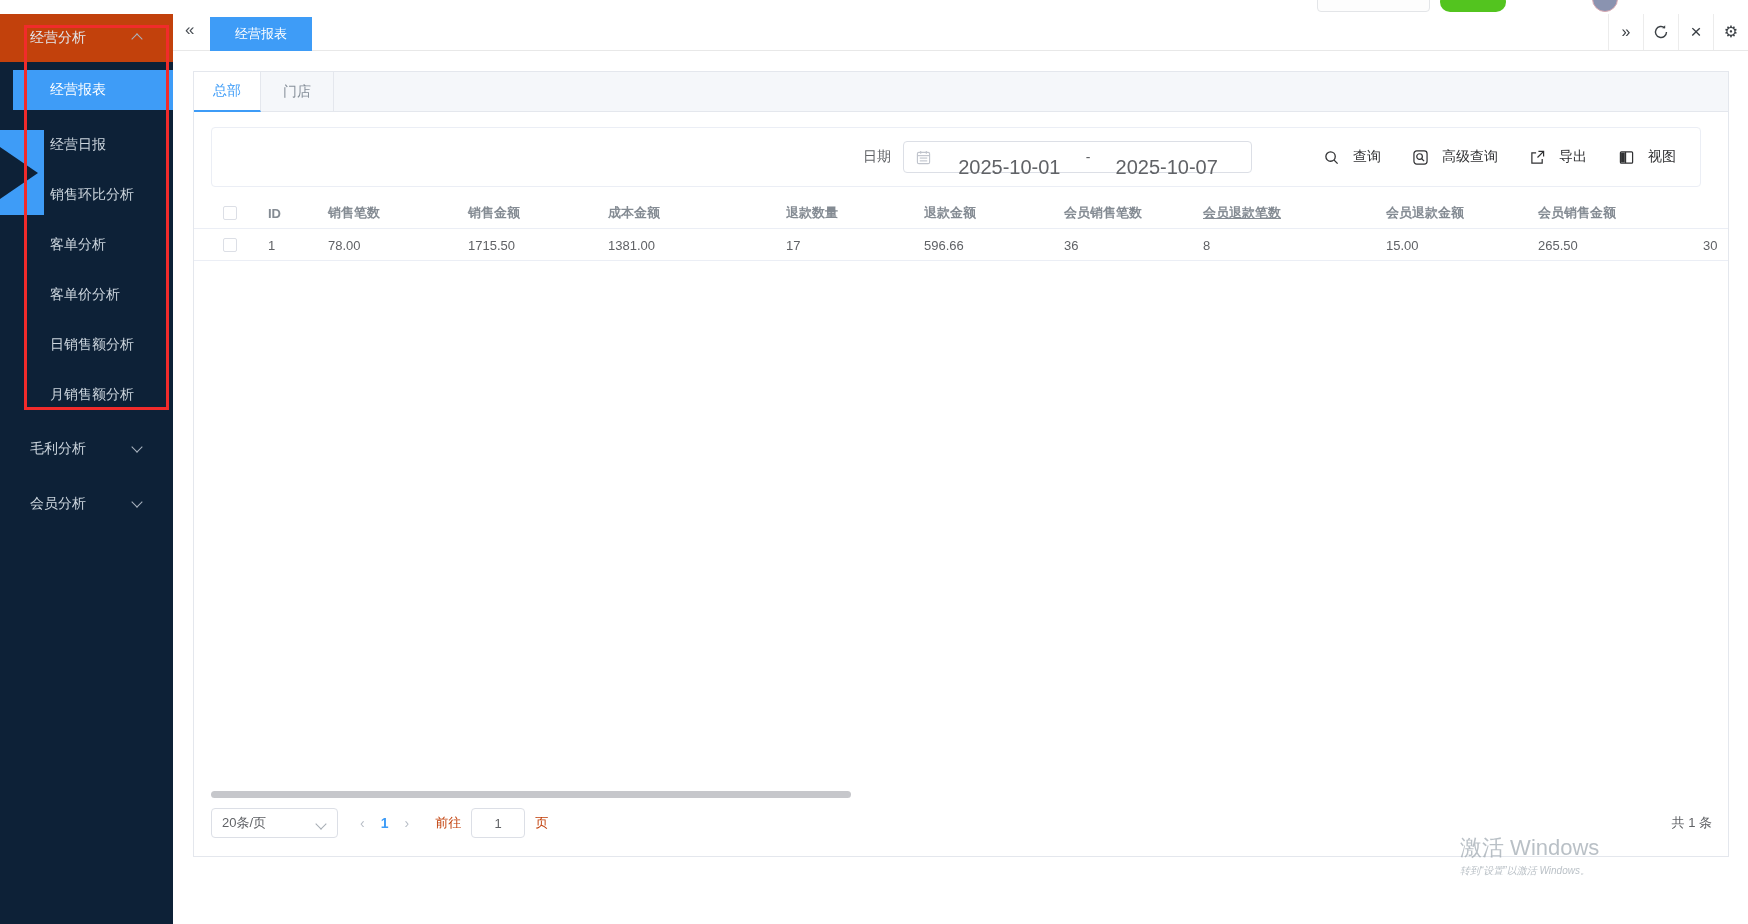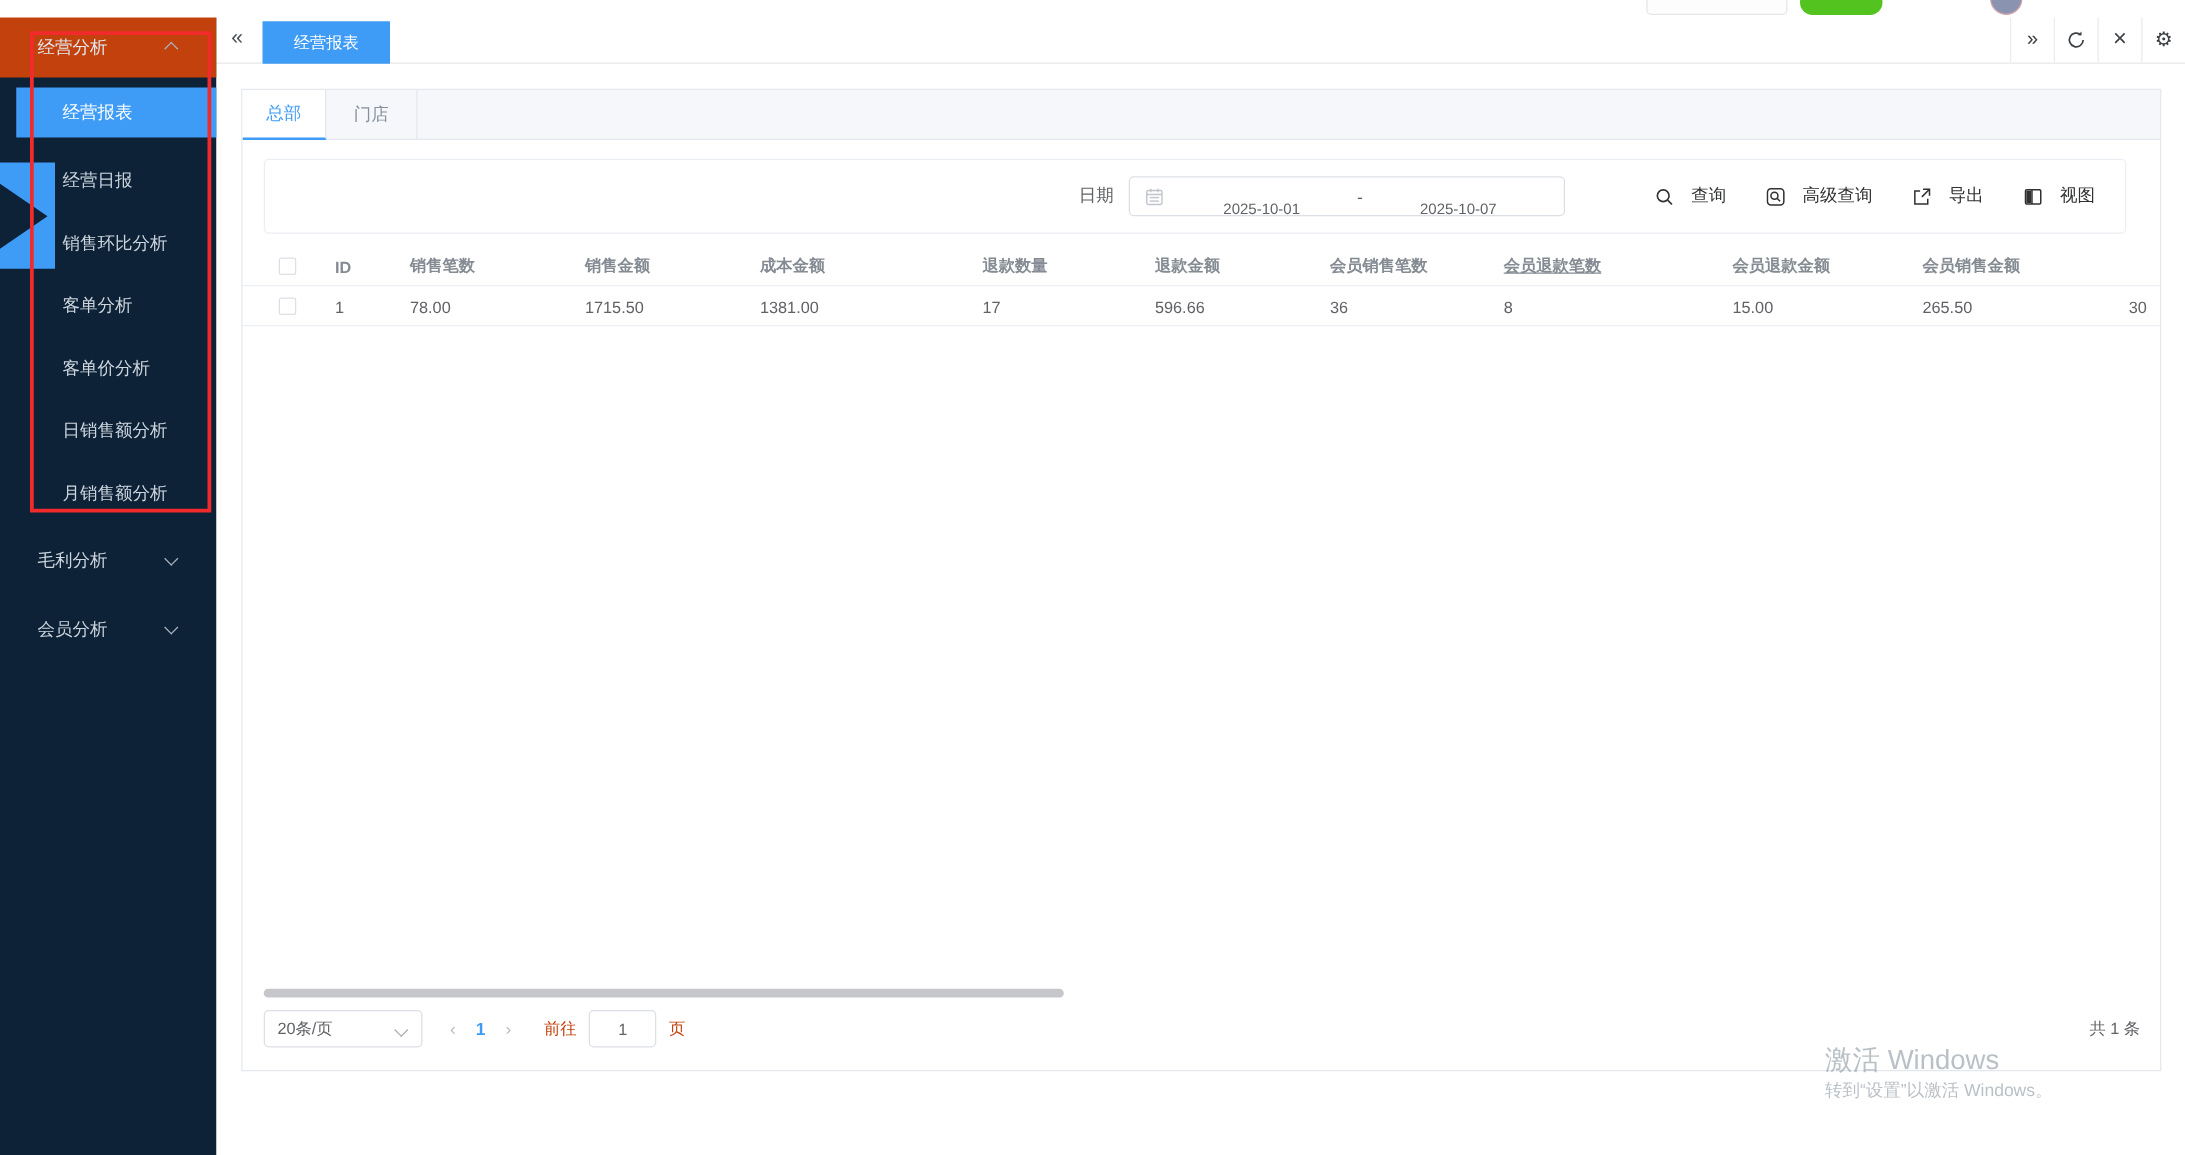--- a/index.html
+++ b/index.html
@@ -51,21 +51,21 @@
   .tab-cell { height:40px; display:flex; align-items:center; justify-content:center; font-size:14px;
     color:#87909a; border-right:1px solid #e4e7ed; cursor:pointer; }
   .tab-cell.active { background:#fff; color:#3e9cf7; border-bottom:2px solid #3e9cf7; }
 
   .filter-panel { position:absolute; left:17px; top:55px; width:1490px; height:60px;
     border:1px solid #ebeef5; border-radius:4px; }
   .filter-inner { position:absolute; right:24px; top:0; height:58px; display:flex; align-items:center; }
   .flabel { font-size:14px; color:#606266; margin-right:12px; }
   .date-input { width:349px; height:32px; border:1px solid #dcdfe6; border-radius:4px;
     display:flex; align-items:center; padding:0 12px; background:#fff; cursor:pointer; }
-  .date-input .dt { flex:1; text-align:center; font-size:12px; color:#606266;margin-top:20px; }
+  .date-input .dt { flex:1; text-align:center; font-size:20px; color:#606266;margin-top:20px; }
   .date-input .sep { font-size:14px; color:#606266; padding:0 4px; }
   .fbtns { display:flex; align-items:center; margin-left:40px; }
   .fbtn { display:flex; align-items:center; font-size:14px; color:#303133; margin-left:32px; cursor:pointer; }
   .fbtn svg { margin-right:7px; }
 
   .t-row { position:absolute; left:0; width:1536px; height:32px; border-bottom:1px solid #ebeef5; }
   .t-cell { position:absolute; top:0; height:32px; display:flex; align-items:center; font-size:13px; white-space:nowrap; }
   .t-head .t-cell { color:#848b93; font-weight:bold; }
   .t-body .t-cell { color:#606266; }
   .cbx { position:absolute; top:9px; width:14px; height:14px; border:1px solid #dcdfe6; border-radius:2px;
@@ -79,21 +79,21 @@
     align-items:center; font-size:13px; color:#606266; padding:0 10px; position:relative; cursor:pointer; }
   .psize .chev { position:absolute; right:12px; top:11px; border-color:#a7adb5; transform:rotate(-45deg); }
   .arrow { font-size:14px; color:#b7bdc6; margin:0 6px; cursor:pointer; }
   .pnum { font-size:14px; color:#3e9cf7; font-weight:bold; margin:0 10px; cursor:pointer; }
   .goto { font-size:13px; color:#c2410c; margin-left:20px; }
   .ginput { width:54px; height:30px; border:1px solid #dcdfe6; border-radius:4px; margin:0 10px;
     text-align:center; font-size:13px; color:#606266; font-family:inherit; }
   .total { position:absolute; right:16px; top:742px; font-size:13px; color:#606266; }
 
   .wm1 { position:absolute; left:1460px; top:833px; font-size:22px; color:rgba(148,158,168,.65); z-index:30; }
-  .wm2 { position:absolute; left:1460px; top:864px; font-size:14px; color:rgba(148,158,168,.65); z-index:30; }
+  .wm2 { position:absolute; left:1460px; top:864px; font-size:10px; color:rgba(148,158,168,.65); z-index:30;font-style:italic; }
 </style>
 </head>
 <body>
 
 <div class="topstrip">
   <div class="strip-input"></div>
   <div class="strip-btn"></div>
   <div class="strip-avatar"></div>
 </div>
 

